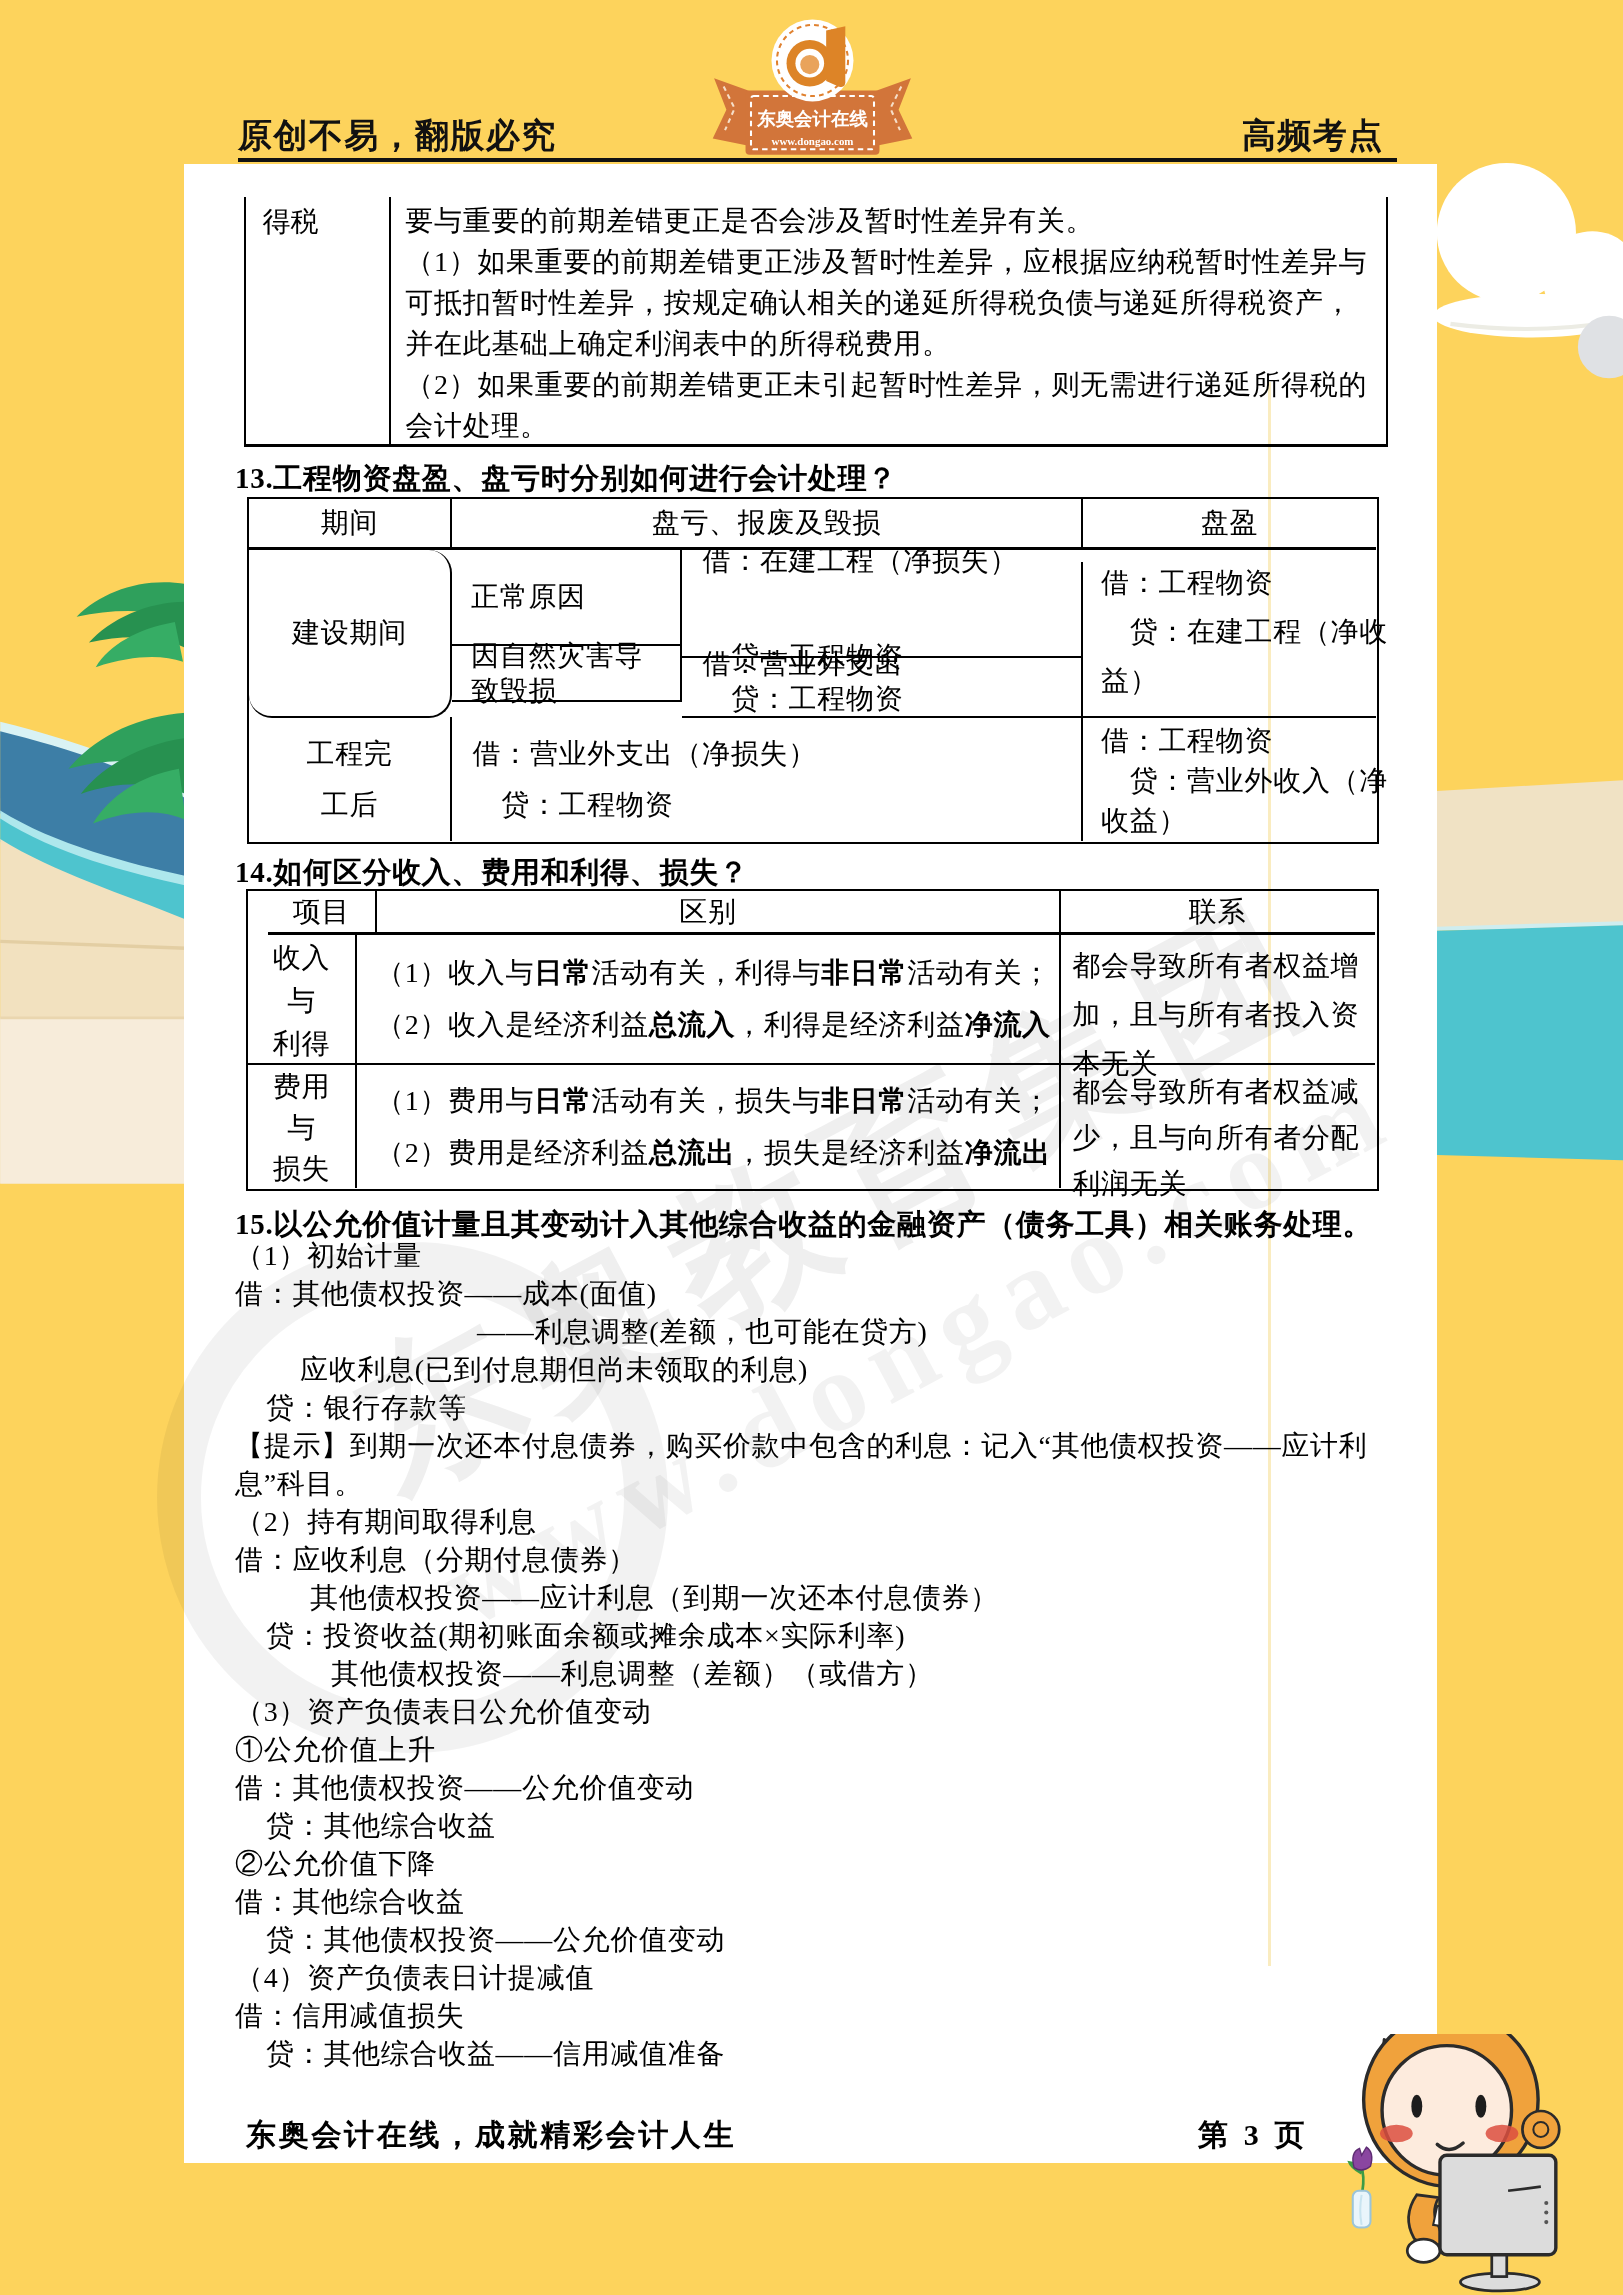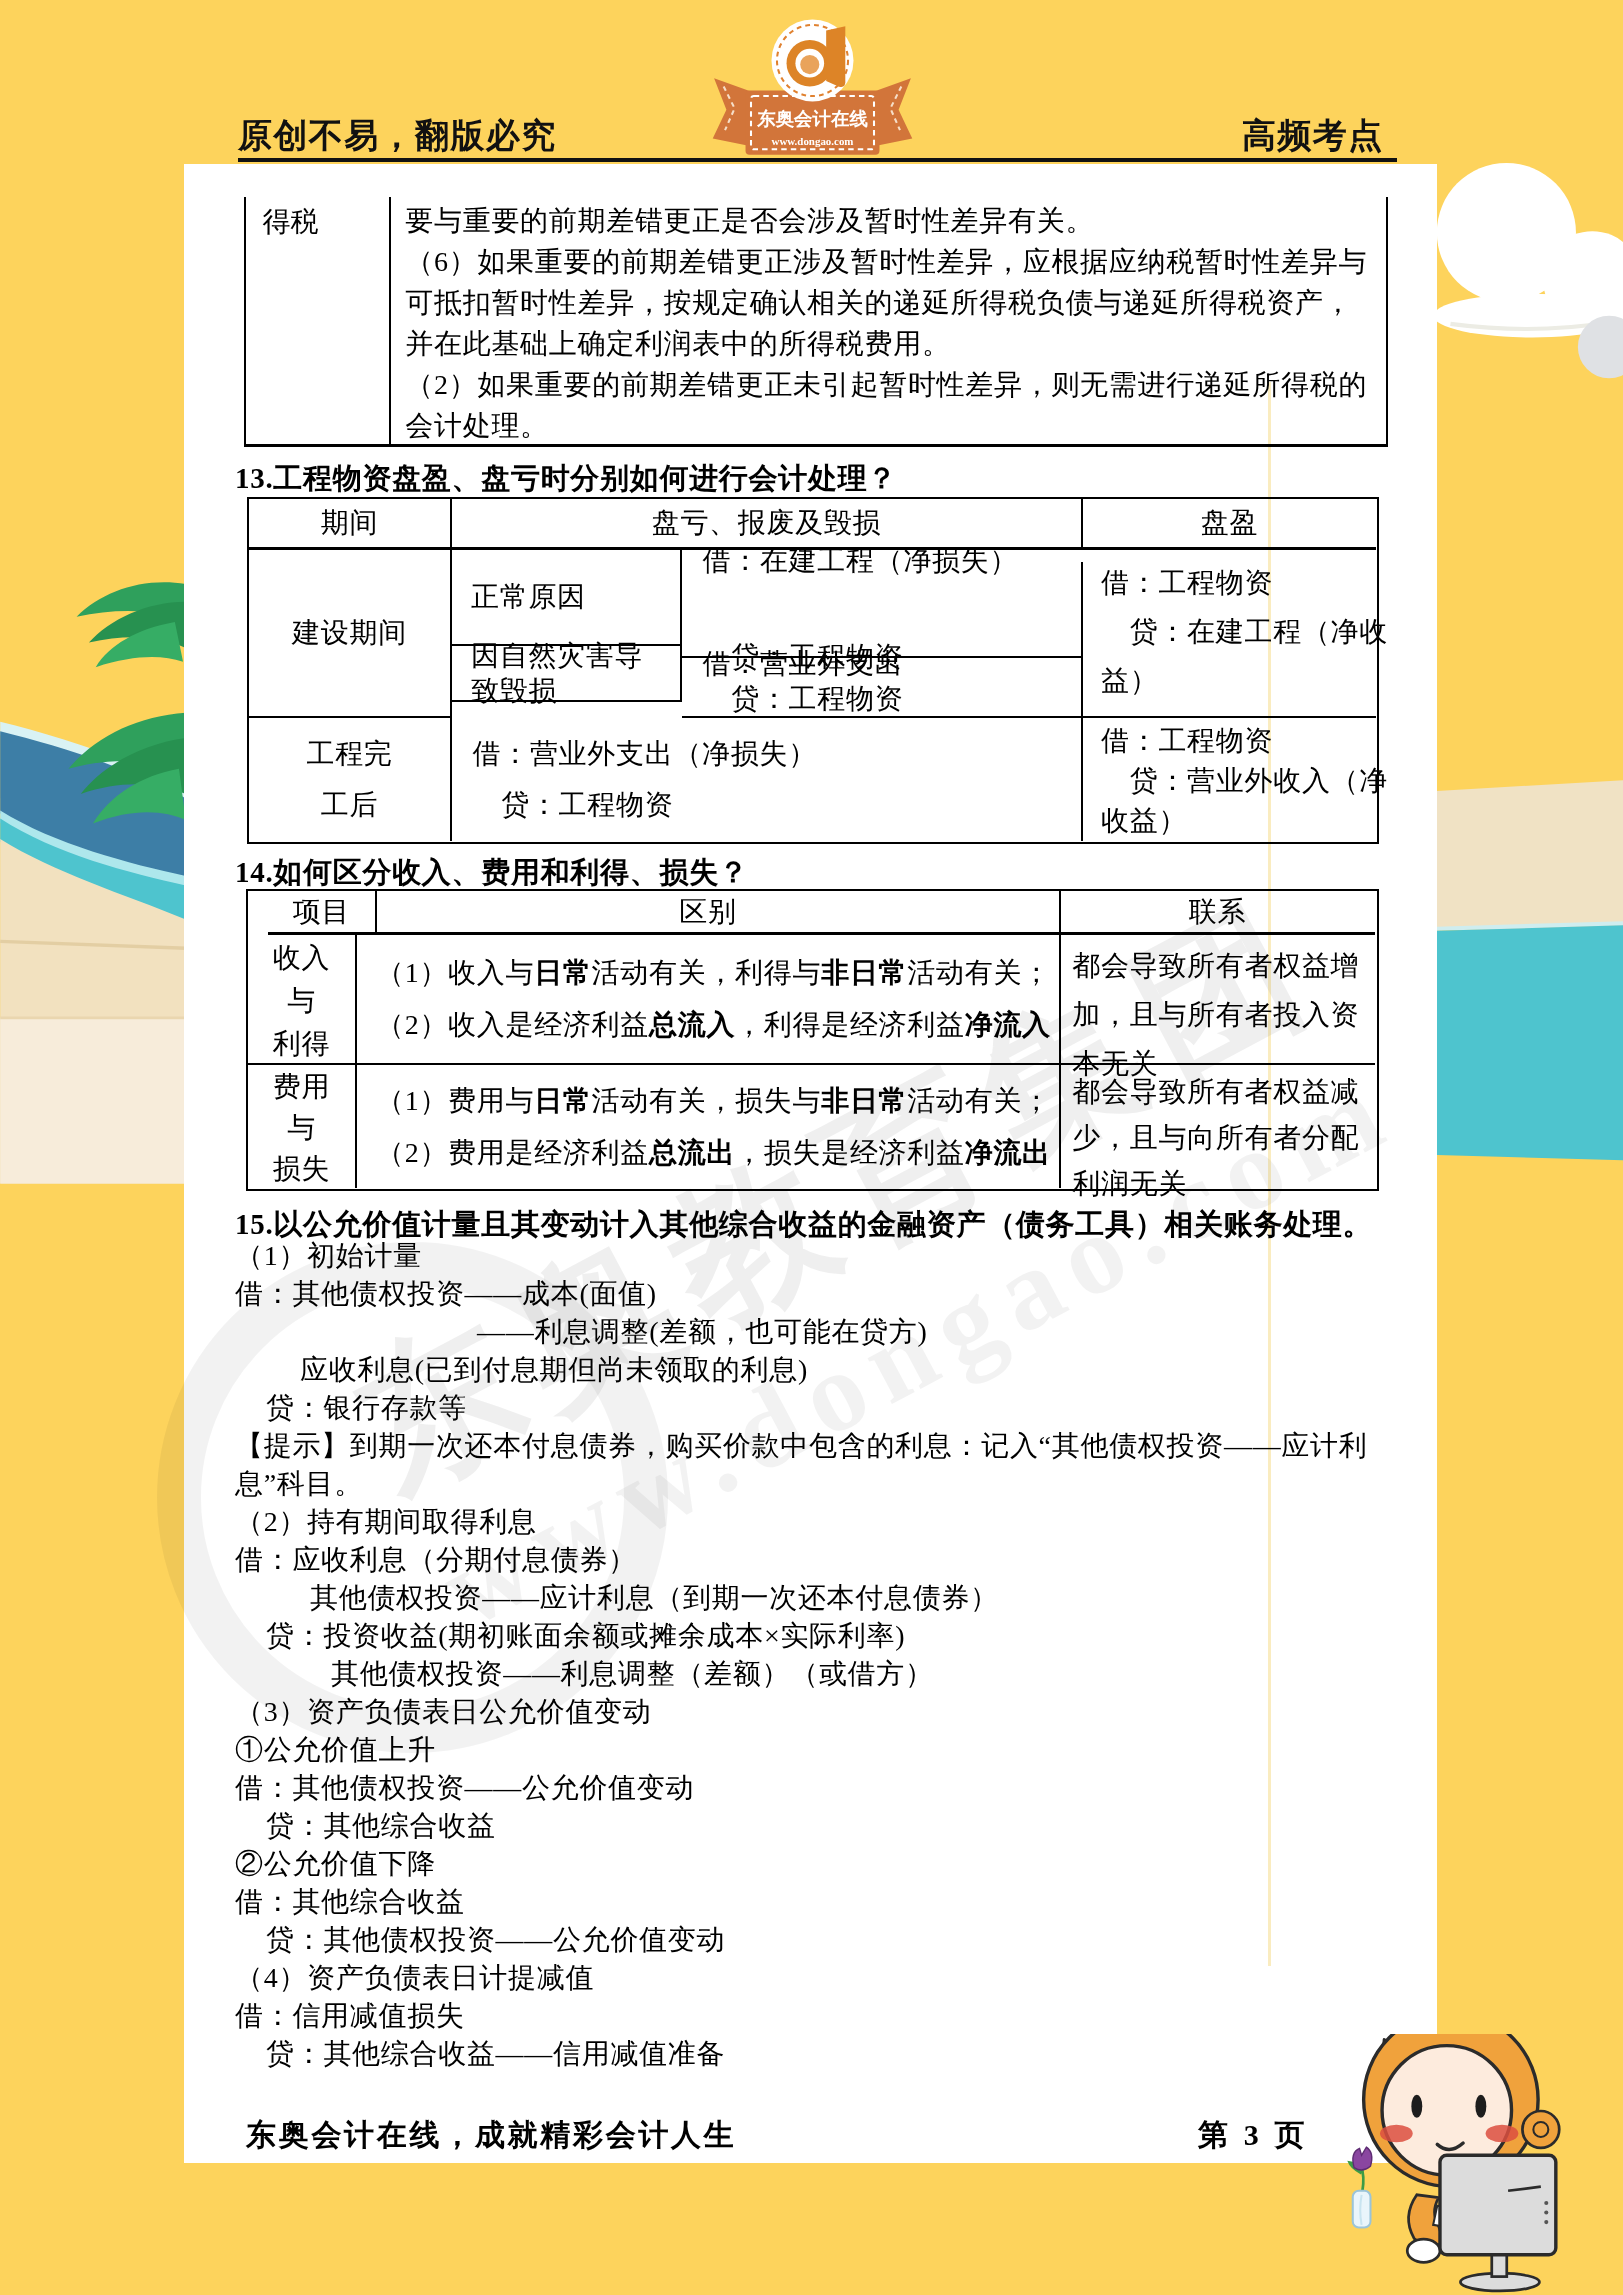--- a/index.html
+++ b/index.html
@@ -122,35 +122,35 @@
     <path d="M30,252 Q150,268 262,250" stroke="#ECECE4" stroke-width="6" fill="none"></path>
   </svg>
   <svg class="abs" style="left:1564px;top:313px;" width="59" height="68" viewBox="0 0 86 100">
     <circle cx="66" cy="50" r="46" fill="#DFE1E4"></circle>
   </svg>
 
   <div class="tableA">
     <div class="tA-left">得税</div>
     <div class="tA-right">
       <div class="ln">要与重要的前期差错更正是否会涉及暂时性差异有关。</div>
-      <div class="ln">（6）如果重要的前期差错更正涉及暂时性差异，应根据应纳税暂时性差异与</div>
+      <div class="ln">（1）如果重要的前期差错更正涉及暂时性差异，应根据应纳税暂时性差异与</div>
       <div class="ln">可抵扣暂时性差异，按规定确认相关的递延所得税负债与递延所得税资产，</div>
       <div class="ln">并在此基础上确定利润表中的所得税费用。</div>
       <div class="ln">（2）如果重要的前期差错更正未引起暂时性差异，则无需进行递延所得税的</div>
       <div class="ln">会计处理。</div>
     </div>
   </div>
 
   <div class="sec-title" style="top:459px;">13.工程物资盘盈、盘亏时分别如何进行会计处理？</div>
   <div class="t13">
     <div class="cell hd brd-r3 brd-b5" style="left:0;top:0;width:203px;height:51px;">期间</div>
     <div class="cell hd brd-r3 brd-b5" style="left:203px;top:0;width:631px;height:51px;">盘亏、报废及毁损</div>
     <div class="cell hd brd-b5" style="left:834px;top:0;width:293px;height:51px;">盘盈</div>
 
-    <div class="cell hd brd-r3 brd-b4" style="left:0;top:51px;width:203px;height:168px;">建设期间</div>
+    <div class="cell hd brd-r3 brd-b4" style="left:0;top:51px;width:203px;height:168px;border-radius:23px;">建设期间</div>
 
     <div class="cell vcenter brd-r3 brd-b3" style="left:203px;top:51px;width:230px;height:96px;padding-left:19px;">
       <div class="ln">正常原因</div>
     </div>
     <div class="cell vcenter brd-r3 brd-b3" style="left:433px;top:63px;width:401px;height:96px;padding-left:20.5px;line-height:48px;gap:48px;">
       <div class="ln">借：在建工程（净损失）</div>
       <div class="ln">　贷：工程物资</div>
     </div>
 
     <div class="cell vcenter brd-r3 brd-b4" style="left:203px;top:147px;width:230px;height:56px;padding-left:19px;line-height:35px;">

